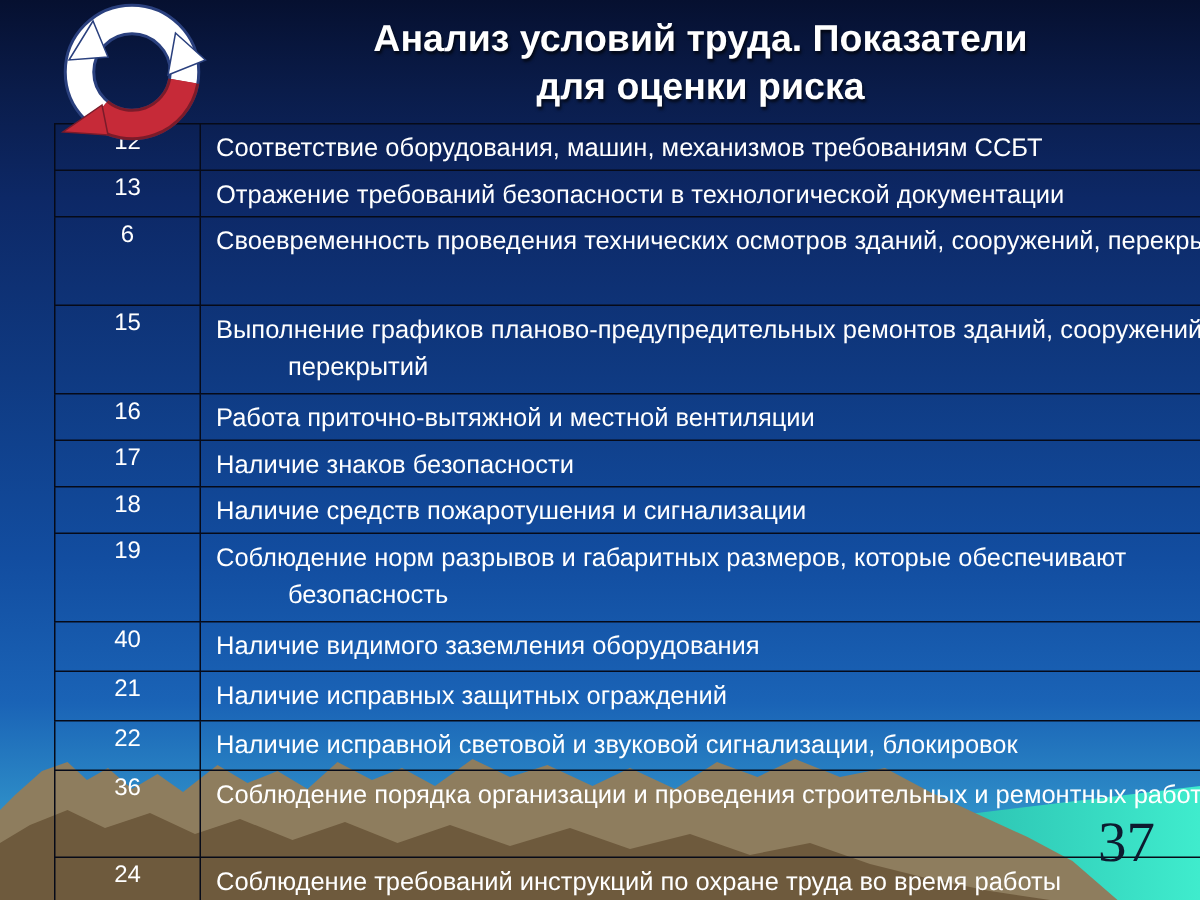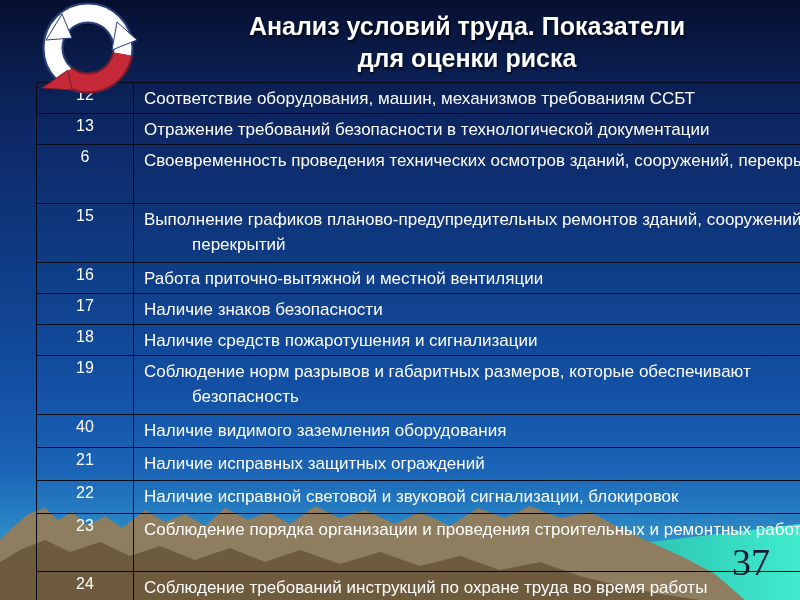--- a/index.html
+++ b/index.html
@@ -141,21 +141,21 @@
       <td class="num">21</td>
       <td class="desc">Наличие исправных защитных ограждений</td>
     </tr>
 
     <tr>
       <td class="num">22</td>
       <td class="desc">Наличие исправной световой и звуковой сигнализации, блокировок</td>
     </tr>
 
     <tr>
-      <td class="num">23</td>
+      <td class="num">36</td>
       <td class="desc">Соблюдение порядка организации и проведения строительных и ремонтных работ</td>
     </tr>
 
     <tr>
       <td class="num">24</td>
       <td class="desc">Соблюдение требований инструкций по охране труда во время работы</td>
     </tr>
   </tbody>
   </table>
 

